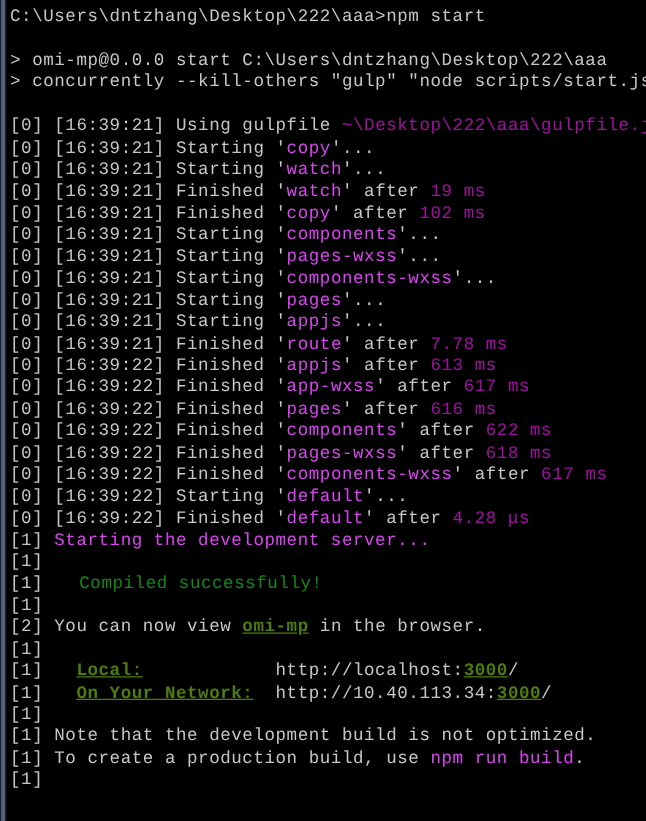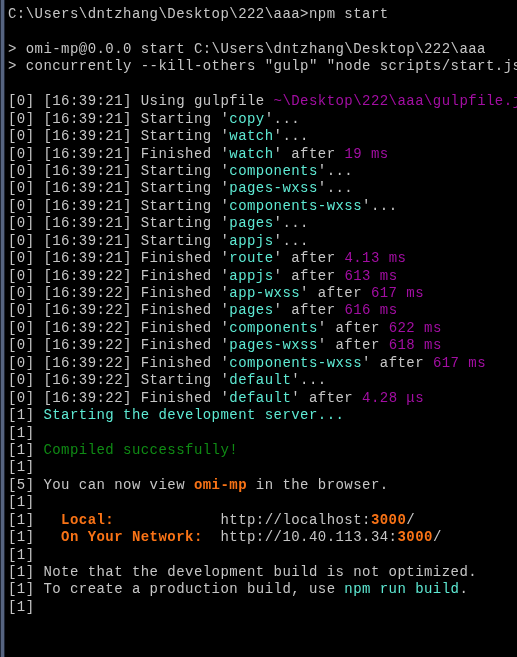--- a/index.html
+++ b/index.html
@@ -53,63 +53,64 @@
     line-height: 17.45px;
     font-size: 14px;
     letter-spacing: 0.45px;
     color: #c6c6c6;
     white-space: pre;
     font-family: "Liberation Mono", "DejaVu Sans Mono", monospace;
   }
   .line.blank { color: #c6c6c6; }
   
   .c-default { color: #c6c6c6; }
-  .c-bold    { color: #f97316; font-weight: bold; }
+  .c-bold    { color: #4d7c0f; font-weight: bold; text-decoration: underline; }
   .c-magenta { color: #a30ea3; }
-  .c-teal    { color: #5eead4; }
-  .c-green   { color: #0f8b14; }
+  .c-teal    { color: #d946ef; }
+  .c-green   { color: #0f8b14; margin-left: 20px; }
 </style>
 </head>
 <body>
 
 <div id="terminal">
 
   <div id="scrollbar">
     <div id="scrollbar-thumb"></div>
   </div>
 
   <div id="screen">
       <div class="line"><span class="c-default">C:\Users\dntzhang\Desktop\222\aaa&gt;npm start</span></div>
       <div class="line blank">&nbsp;</div>
       <div class="line"><span class="c-default">&gt; omi-mp@0.0.0 start C:\Users\dntzhang\Desktop\222\aaa</span></div>
       <div class="line"><span class="c-default">&gt; concurrently --kill-others "gulp" "node scripts/start.js"</span></div>
       <div class="line blank">&nbsp;</div>
       <div class="line"><span class="c-default">[0] [16:39:21] Using gulpfile </span><span class="c-magenta">~\Desktop\222\aaa\gulpfile.js</span></div>
       <div class="line"><span class="c-default">[0] [16:39:21] Starting '</span><span class="c-teal">copy</span><span class="c-default">'...</span></div>
       <div class="line"><span class="c-default">[0] [16:39:21] Starting '</span><span class="c-teal">watch</span><span class="c-default">'...</span></div>
       <div class="line"><span class="c-default">[0] [16:39:21] Finished '</span><span class="c-teal">watch</span><span class="c-default">' after </span><span class="c-magenta">19</span><span class="c-magenta"> ms</span></div>
+      <div class="line"><span class="c-default">[0] [16:39:21] Finished '</span><span class="c-teal">copy</span><span class="c-default">' after </span><span class="c-magenta">102</span><span class="c-magenta"> ms</span></div>
       <div class="line"><span class="c-default">[0] [16:39:21] Starting '</span><span class="c-teal">components</span><span class="c-default">'...</span></div>
       <div class="line"><span class="c-default">[0] [16:39:21] Starting '</span><span class="c-teal">pages-wxss</span><span class="c-default">'...</span></div>
       <div class="line"><span class="c-default">[0] [16:39:21] Starting '</span><span class="c-teal">components-wxss</span><span class="c-default">'...</span></div>
       <div class="line"><span class="c-default">[0] [16:39:21] Starting '</span><span class="c-teal">pages</span><span class="c-default">'...</span></div>
       <div class="line"><span class="c-default">[0] [16:39:21] Starting '</span><span class="c-teal">appjs</span><span class="c-default">'...</span></div>
-      <div class="line"><span class="c-default">[0] [16:39:21] Finished '</span><span class="c-teal">route</span><span class="c-default">' after </span><span class="c-magenta">4.13</span><span class="c-magenta"> ms</span></div>
+      <div class="line"><span class="c-default">[0] [16:39:21] Finished '</span><span class="c-teal">route</span><span class="c-default">' after </span><span class="c-magenta">7.78</span><span class="c-magenta"> ms</span></div>
       <div class="line"><span class="c-default">[0] [16:39:22] Finished '</span><span class="c-teal">appjs</span><span class="c-default">' after </span><span class="c-magenta">613</span><span class="c-magenta"> ms</span></div>
       <div class="line"><span class="c-default">[0] [16:39:22] Finished '</span><span class="c-teal">app-wxss</span><span class="c-default">' after </span><span class="c-magenta">617</span><span class="c-magenta"> ms</span></div>
       <div class="line"><span class="c-default">[0] [16:39:22] Finished '</span><span class="c-teal">pages</span><span class="c-default">' after </span><span class="c-magenta">616</span><span class="c-magenta"> ms</span></div>
       <div class="line"><span class="c-default">[0] [16:39:22] Finished '</span><span class="c-teal">components</span><span class="c-default">' after </span><span class="c-magenta">622</span><span class="c-magenta"> ms</span></div>
       <div class="line"><span class="c-default">[0] [16:39:22] Finished '</span><span class="c-teal">pages-wxss</span><span class="c-default">' after </span><span class="c-magenta">618</span><span class="c-magenta"> ms</span></div>
       <div class="line"><span class="c-default">[0] [16:39:22] Finished '</span><span class="c-teal">components-wxss</span><span class="c-default">' after </span><span class="c-magenta">617</span><span class="c-magenta"> ms</span></div>
       <div class="line"><span class="c-default">[0] [16:39:22] Starting '</span><span class="c-teal">default</span><span class="c-default">'...</span></div>
       <div class="line"><span class="c-default">[0] [16:39:22] Finished '</span><span class="c-teal">default</span><span class="c-default">' after </span><span class="c-magenta">4.28</span><span class="c-magenta"> μs</span></div>
       <div class="line"><span class="c-default">[1] </span><span class="c-teal">Starting the development server...</span></div>
       <div class="line"><span class="c-default">[1]</span></div>
       <div class="line"><span class="c-default">[1] </span><span class="c-green">Compiled successfully!</span></div>
       <div class="line"><span class="c-default">[1]</span></div>
-      <div class="line"><span class="c-default">[5] You can now view </span><span class="c-bold">omi-mp</span><span class="c-default"> in the browser.</span></div>
+      <div class="line"><span class="c-default">[2] You can now view </span><span class="c-bold">omi-mp</span><span class="c-default"> in the browser.</span></div>
       <div class="line"><span class="c-default">[1]</span></div>
       <div class="line"><span class="c-default">[1]   </span><span class="c-bold">Local:</span><span class="c-default">            http://localhost:</span><span class="c-bold">3000</span><span class="c-default">/</span></div>
       <div class="line"><span class="c-default">[1]   </span><span class="c-bold">On Your Network:</span><span class="c-default">  http://10.40.113.34:</span><span class="c-bold">3000</span><span class="c-default">/</span></div>
       <div class="line"><span class="c-default">[1]</span></div>
       <div class="line"><span class="c-default">[1] Note that the development build is not optimized.</span></div>
       <div class="line"><span class="c-default">[1] To create a production build, use </span><span class="c-teal">npm run build</span><span class="c-default">.</span></div>
       <div class="line"><span class="c-default">[1]</span></div>
     </div>
 
 </div>

